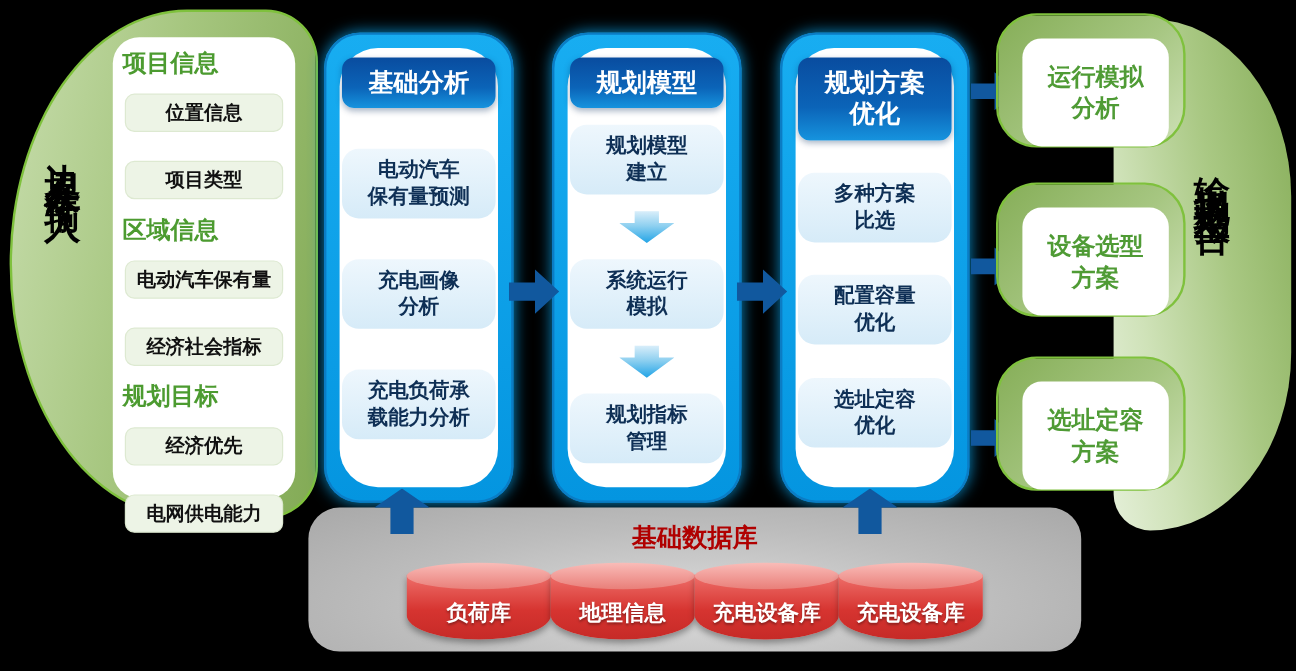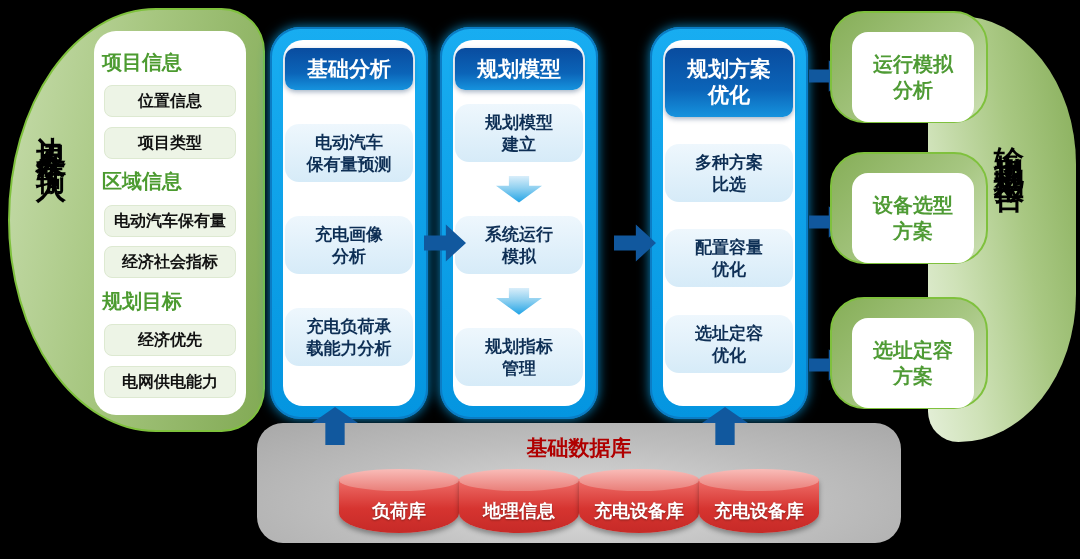--- a/index.html
+++ b/index.html
@@ -15,28 +15,28 @@
     font-weight:900;color:#000;font-size:30px;letter-spacing:7px;line-height:1;}
   .v-label.left{left:36px;top:112px;}
   .v-label.right{left:994px;top:122px;}
 
   .input-card{position:absolute;left:94px;top:31px;width:152px;height:384px;
     background:#fff;border-radius:22px;box-sizing:border-box;padding:8px 8px;
     display:flex;flex-direction:column;justify-content:space-evenly;}
   .sec-heading{color:#4c9b30;font-weight:bold;font-size:20px;text-align:left;margin:0;}
   .pill-green{background:#edf4e6;border:1px solid #dde9d1;border-radius:8px;
     height:30px;line-height:30px;text-align:center;font-size:16px;font-weight:bold;
-    color:#111;margin:0 2px;}
+    color:#111;margin:12px 2px;}
 
   
   .pipe-col{position:absolute;top:27px;height:392px;width:158px;
     background:linear-gradient(180deg,#18adf1,#0495e0);
     border-radius:30px;box-sizing:border-box;padding:13px;
     box-shadow:0 0 0 2px #0b7cc4 inset,0 0 12px rgba(10,162,232,.85);}
-  .pipe-inner{width:100%;height:100%;background:#fff;border-radius:20px;
+  .pipe-inner{width:100%;height:100%;background:#fff;border-radius:32px;
     box-sizing:border-box;padding:6px 7px;display:flex;flex-direction:column;align-items:center;}
   .pipe-header{background:linear-gradient(180deg,#094c9f 0%,#0b64b8 60%,#1693de 100%);
     color:#fff;font-weight:bold;font-size:21px;text-align:center;border-radius:10px;
     padding:8px 14px;min-width:100px;white-space:pre-line;line-height:1.25;margin-top:2px;
     box-shadow:0 2px 5px rgba(0,40,90,.35);}
   .steps{flex:1;width:100%;display:flex;flex-direction:column;
     justify-content:space-evenly;align-items:center;}
   .step{background:linear-gradient(180deg,#eef7fd,#d6ebf8);border-radius:14px;
     width:128px;min-height:58px;display:flex;align-items:center;justify-content:center;
     text-align:center;font-size:17px;font-weight:bold;color:#0e2f55;
@@ -108,21 +108,21 @@
         <div class="step">电动汽车
 保有量预测</div>
         <div class="step">充电画像
 分析</div>
         <div class="step">充电负荷承
 载能力分析</div>
       </div>
     </div>
   </div>
 
-  <div class="pipe-col" style="left:440px;">
+  <div class="pipe-col" style="left:460px;">
     <div class="pipe-inner">
       <div class="pipe-header">规划模型</div>
       <div class="steps">
         <div class="step">规划模型
 建立</div>
         <div class="chev-down"></div>
         <div class="step">系统运行
 模拟</div>
         <div class="chev-down"></div>
         <div class="step">规划指标

